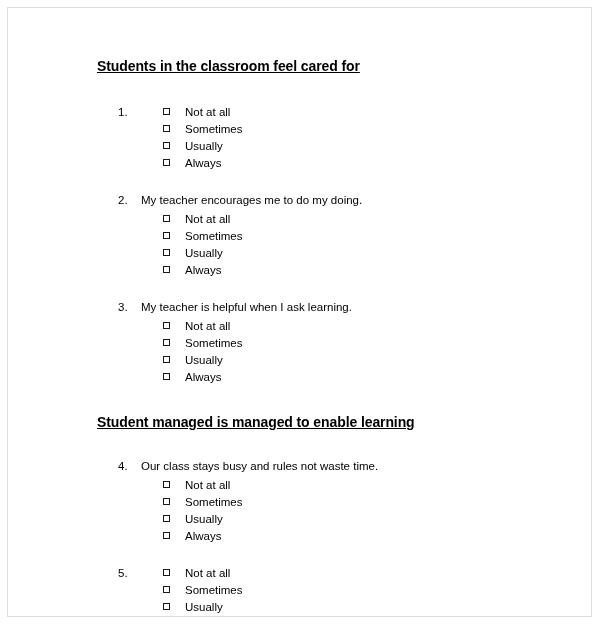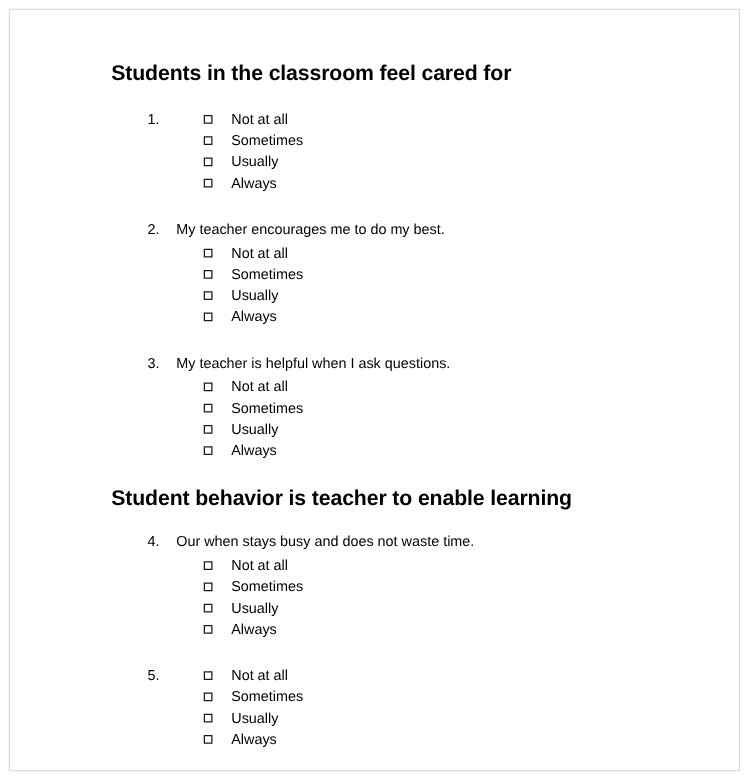--- a/index.html
+++ b/index.html
@@ -34,27 +34,28 @@
     left: 81px;
     top: 43px;
     width: 470px;
   }
 
   .section-block {
     margin: 0;
   }
 
   .section-heading {
-    font-size: 17px;
+    font-size: 14px;
     font-weight: bold;
     color: #000000;
+    text-decoration: underline;
     line-height: 15px;
     letter-spacing: -0.1px;
     white-space: nowrap;
-    margin: 0;
+    margin: 8px;
     padding: 0;
   }
 
   .questions-list {
     margin: 0;
     padding: 0;
     list-style: none;
   }
 
   .question-item {
@@ -139,46 +140,46 @@
           <li class="question-item">
             <div class="question-line"><span class="question-number">1.</span></div>
             <ul class="options-list">
               <li class="option-item"><span class="checkbox-glyph"></span><span class="option-label">Not at all</span></li>
               <li class="option-item"><span class="checkbox-glyph"></span><span class="option-label">Sometimes</span></li>
               <li class="option-item"><span class="checkbox-glyph"></span><span class="option-label">Usually</span></li>
               <li class="option-item"><span class="checkbox-glyph"></span><span class="option-label">Always</span></li>
             </ul>
           </li>
           <li class="question-item spaced">
-            <div class="question-line"><span class="question-number">2.</span><span class="question-text">My teacher encourages me to do my best.</span></div>
+            <div class="question-line"><span class="question-number">2.</span><span class="question-text">My teacher encourages me to do my doing.</span></div>
             <ul class="options-list">
               <li class="option-item"><span class="checkbox-glyph"></span><span class="option-label">Not at all</span></li>
               <li class="option-item"><span class="checkbox-glyph"></span><span class="option-label">Sometimes</span></li>
               <li class="option-item"><span class="checkbox-glyph"></span><span class="option-label">Usually</span></li>
               <li class="option-item"><span class="checkbox-glyph"></span><span class="option-label">Always</span></li>
             </ul>
           </li>
           <li class="question-item spaced">
-            <div class="question-line"><span class="question-number">3.</span><span class="question-text">My teacher is helpful when I ask questions.</span></div>
+            <div class="question-line"><span class="question-number">3.</span><span class="question-text">My teacher is helpful when I ask learning.</span></div>
             <ul class="options-list">
               <li class="option-item"><span class="checkbox-glyph"></span><span class="option-label">Not at all</span></li>
               <li class="option-item"><span class="checkbox-glyph"></span><span class="option-label">Sometimes</span></li>
               <li class="option-item"><span class="checkbox-glyph"></span><span class="option-label">Usually</span></li>
               <li class="option-item"><span class="checkbox-glyph"></span><span class="option-label">Always</span></li>
             </ul>
           </li>
         </ol>
       </div>
       <div class="section-gap"></div>
       <div class="section-block">
-        <div class="section-heading">Student behavior is teacher to enable learning</div>
+        <div class="section-heading">Student managed is managed to enable learning</div>
         <div class="heading-gap"></div>
         <ol class="questions-list">
           <li class="question-item">
-            <div class="question-line"><span class="question-number">4.</span><span class="question-text">Our when stays busy and does not waste time.</span></div>
+            <div class="question-line"><span class="question-number">4.</span><span class="question-text">Our class stays busy and rules not waste time.</span></div>
             <ul class="options-list">
               <li class="option-item"><span class="checkbox-glyph"></span><span class="option-label">Not at all</span></li>
               <li class="option-item"><span class="checkbox-glyph"></span><span class="option-label">Sometimes</span></li>
               <li class="option-item"><span class="checkbox-glyph"></span><span class="option-label">Usually</span></li>
               <li class="option-item"><span class="checkbox-glyph"></span><span class="option-label">Always</span></li>
             </ul>
           </li>
           <li class="question-item spaced">
             <div class="question-line"><span class="question-number">5.</span></div>
             <ul class="options-list">

